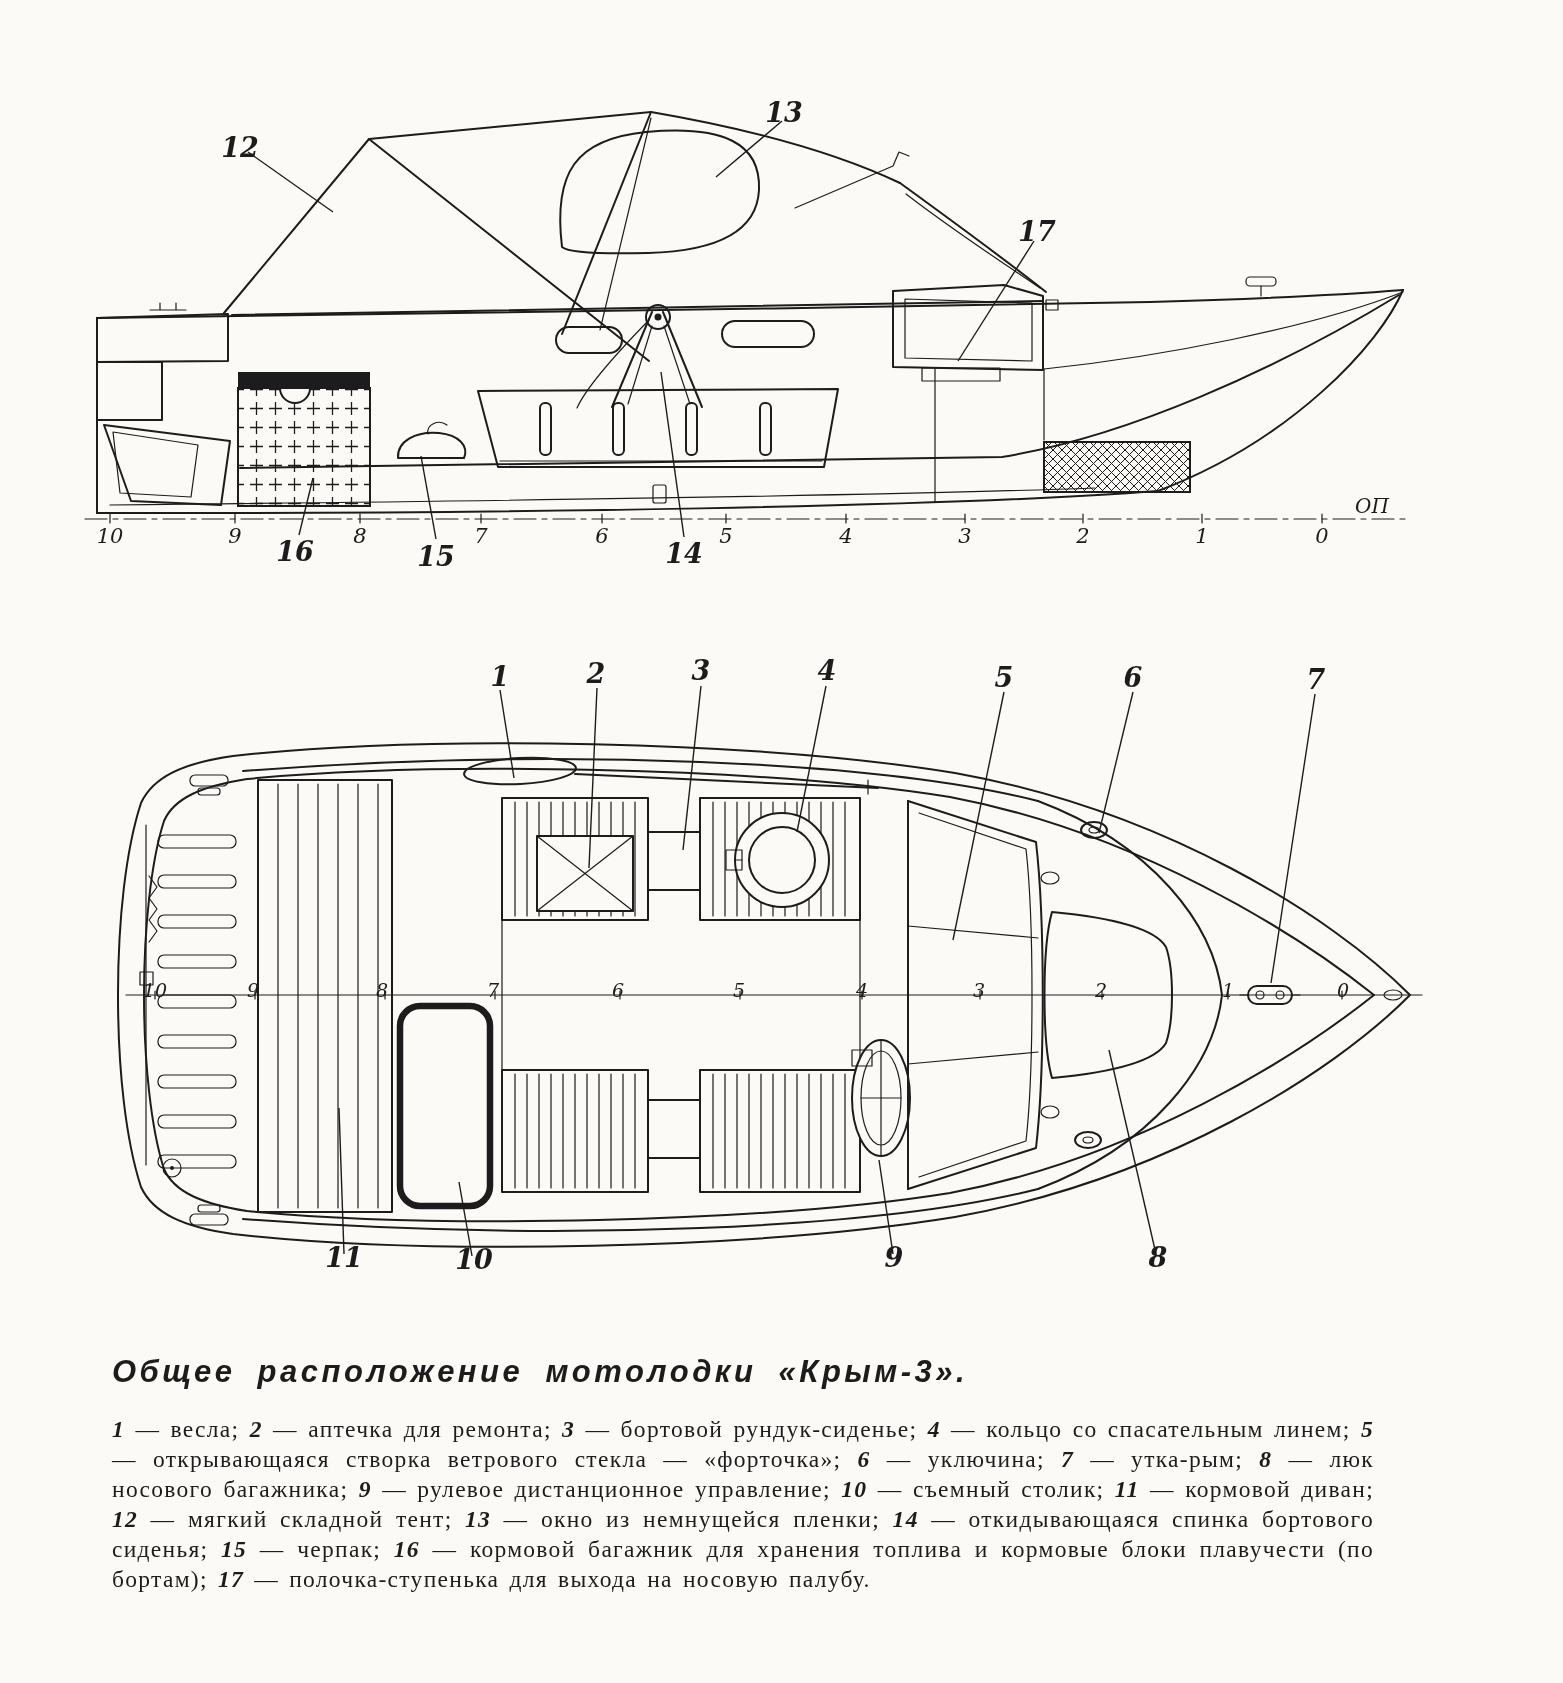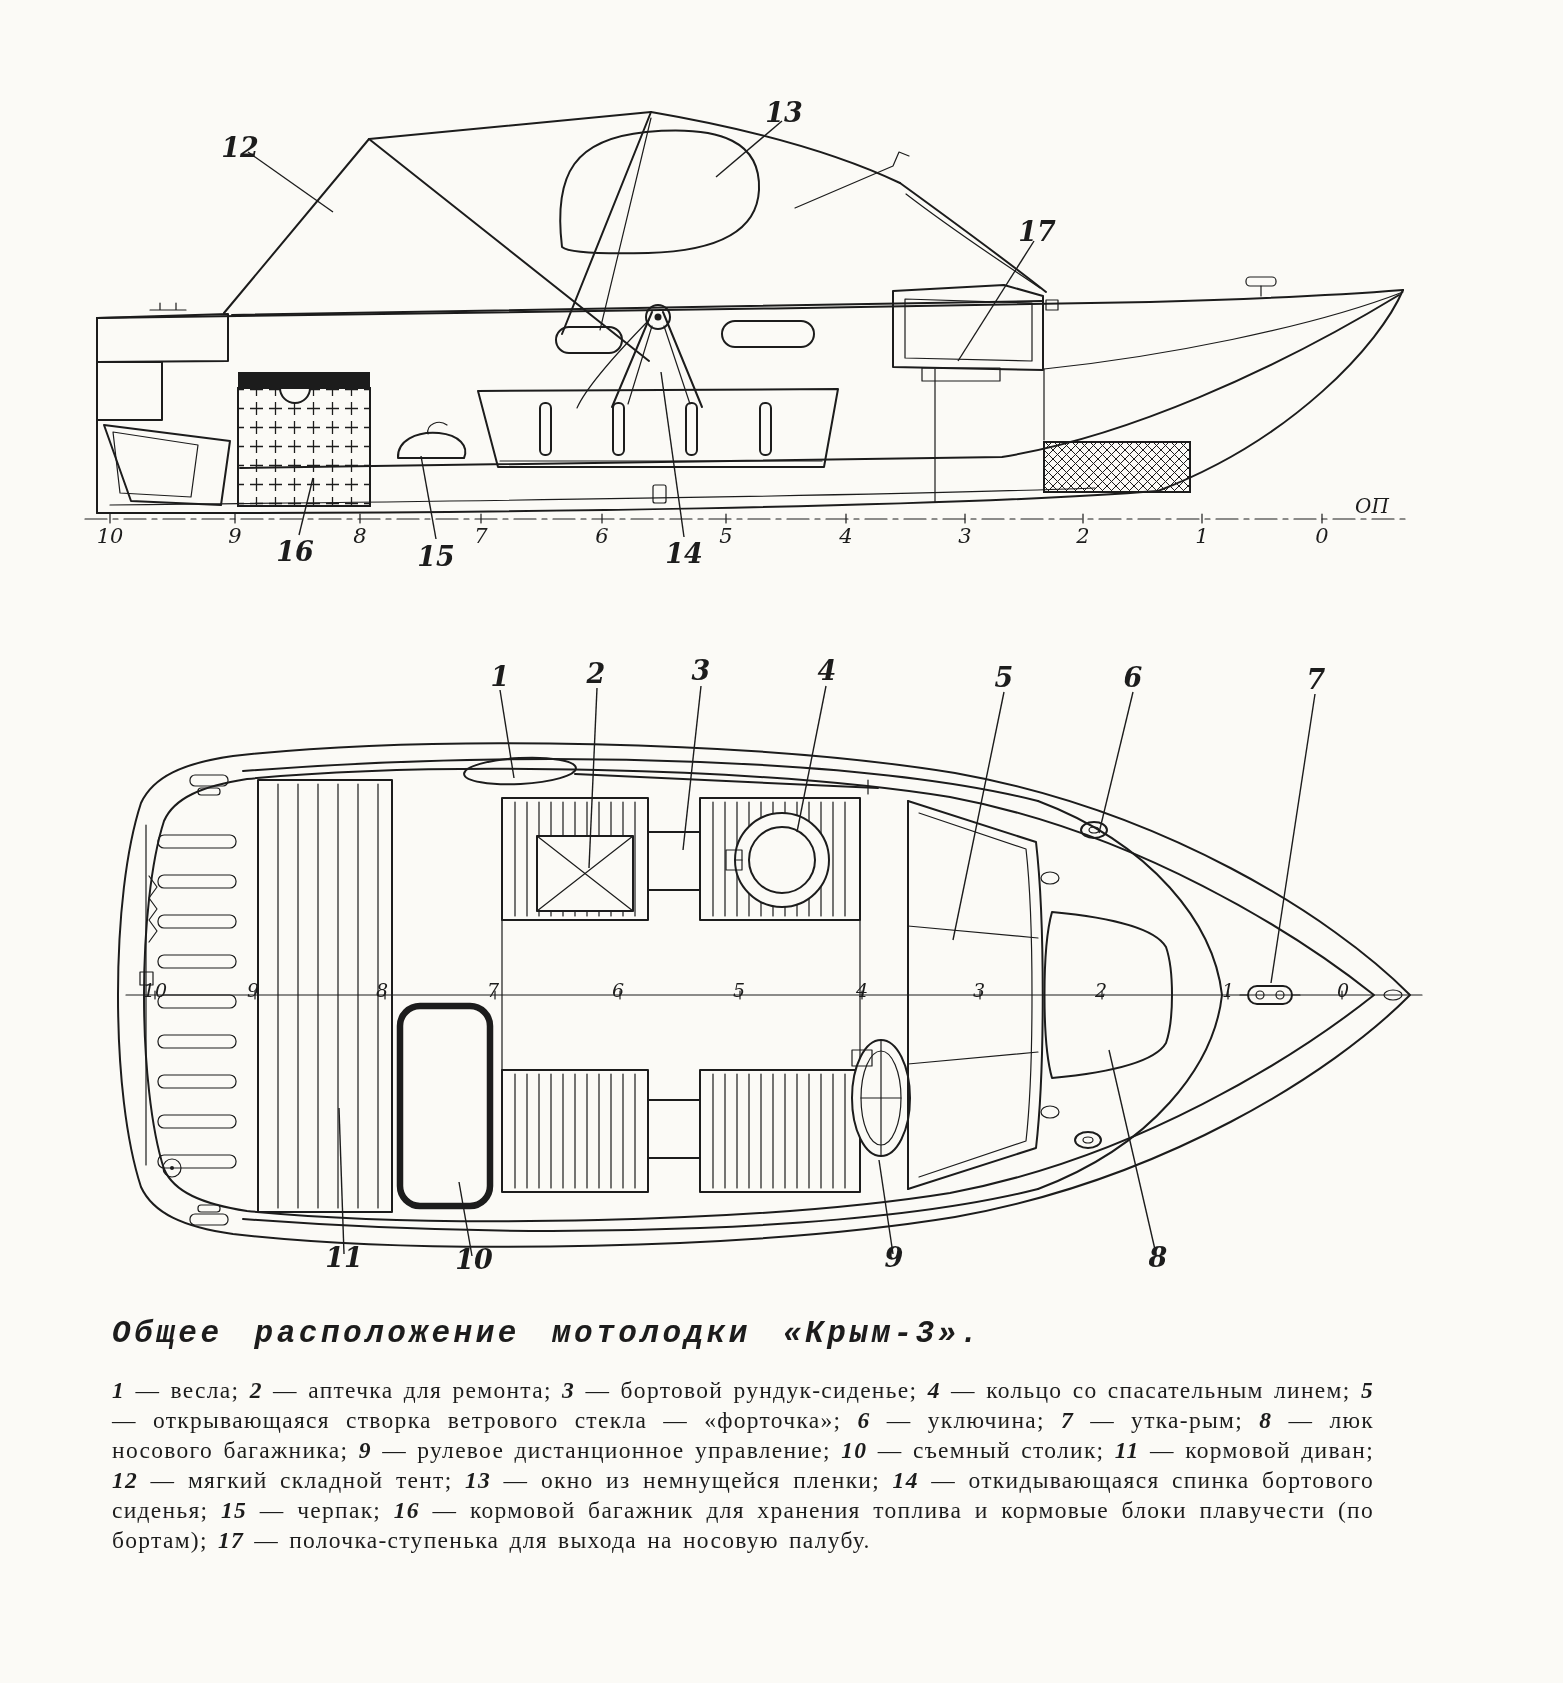--- a/index.html
+++ b/index.html
@@ -30,24 +30,25 @@
     font-style:italic; font-family:"DejaVu Serif", serif;
     color:var(--ink); white-space:nowrap; line-height:1;
   }
   .callout { font-size:27px; font-weight:bold; }
   .station { font-size:21px; }
   .station.small { font-size:19px; }
   .op-label { font-size:20px; }
 
   .caption { position:absolute; left:112px; top:1316px; width:1262px; }
   .caption h2 {
-    font-family:Liberation Mono, monospace;
+    font-family:Liberation Sans, sans-serif;
     font-style:italic; font-weight:bold; font-size:31px;
     letter-spacing:3.5px; word-spacing:10px;
     margin-bottom:24px;
+    margin-top:38px;
   }
   .legend {
     font-size:23.5px; line-height:1.28; text-align:justify;
     letter-spacing:1.3px; word-spacing:3px;
   }
   .lg-num { font-style:italic; font-weight:bold; }
 </style>
 </head>
 <body>
 

